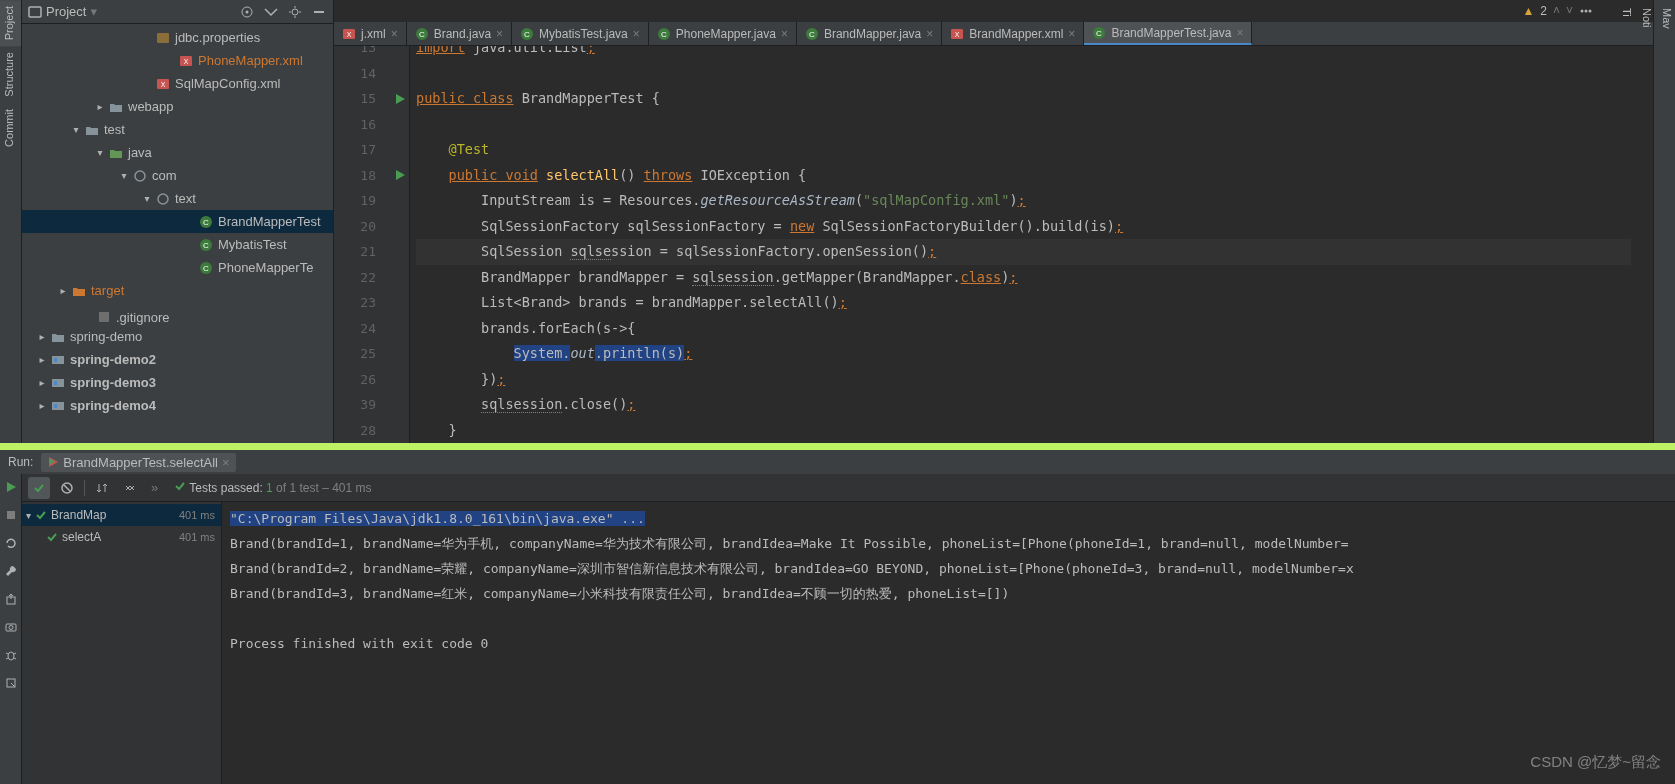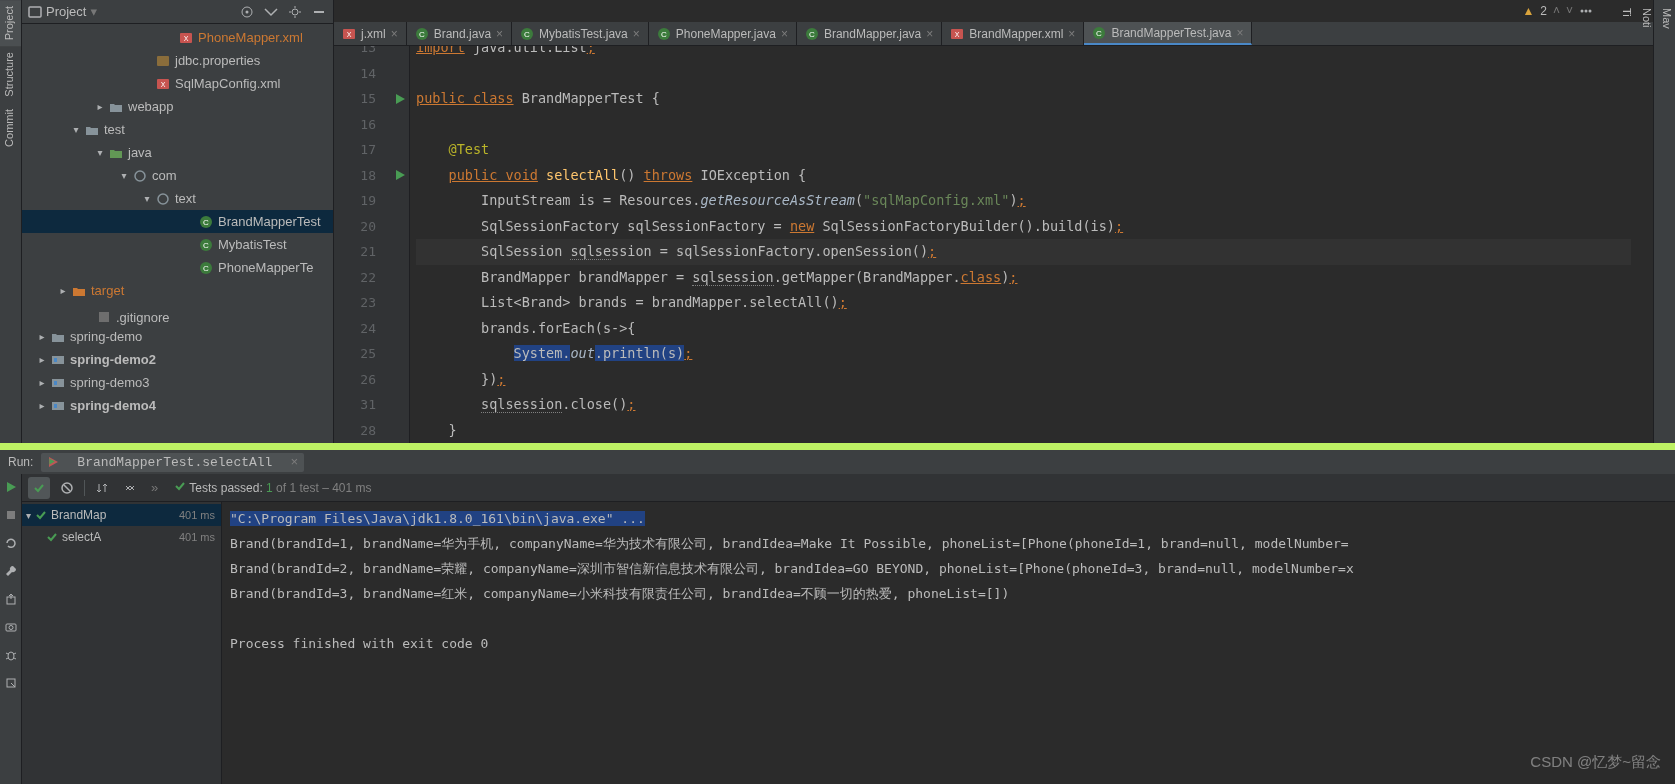--- a/index.html
+++ b/index.html
@@ -56,21 +56,21 @@
 .warn-ico { color:#d9a33c; }
 
 .right-strip { width:22px; background:#3c3f41; border-left:1px solid #1e1f22; }
 .right-labels { position:absolute; right:0; top:0; width:22px; writing-mode:vertical-rl; font-size:11px; display:flex; flex-direction:column; gap:4px; padding-top:4px; }
 .right-tab { padding:4px 2px; cursor:pointer; }
 
 
 .run-panel { border-top:7px solid #bef264; background:#2b2b2b; display:flex; flex-direction:column; flex:1; }
 .run-header { display:flex; align-items:center; height:24px; background:#3c3f41; padding:0 8px; gap:8px; }
 .run-header .run-label { font-size:12px; }
-.run-tab { display:flex; align-items:center; gap:18px; background:#4e5254; padding:2px 6px; border-radius:2px; cursor:pointer;font-family:Liberation Mono, monospace; }
+.run-tab { display:flex; align-items:center; gap:4px; background:#4e5254; padding:2px 6px; border-radius:2px; cursor:pointer; }
 .run-tab .tab-close { color:#7d7d7d; }
 
 .run-body { display:flex; flex:1; overflow:hidden; }
 .run-leftbar { width:22px; background:#3c3f41; border-right:1px solid #1e1f22; display:flex; flex-direction:column; padding-top:4px; gap:10px; }
 .run-leftbar .ico-btn { width:18px; height:18px; margin:0 auto; cursor:pointer; color:#aeb0b2; display:flex; align-items:center; justify-content:center; }
 
 .run-toolbar-row { display:flex; align-items:center; height:28px; background:#313335; border-bottom:1px solid #1e1f22; padding:0 6px; gap:6px; }
 .run-toolbar-row .tb-btn { width:22px; height:22px; display:flex; align-items:center; justify-content:center; cursor:pointer; color:#aeb0b2; border-radius:3px; }
 .run-toolbar-row .tb-btn.active { background:#515658; }
 .test-status { color:#bbb; font-size:12px; margin-left:6px; }
@@ -124,43 +124,43 @@
         <svg class="tb-ico">
               <circle cx="8" cy="8" r="3" fill="none" stroke="#aeb0b2"></circle>
               <path d="M8 2v2M8 12v2M2 8h2M12 8h2" stroke="#aeb0b2"></path>
             </svg>
         <svg class="tb-ico">
               <rect x="3" y="7" width="10" height="2" fill="#aeb0b2"></rect>
             </svg>
       </div>
     </div>
     <div class="tree" id="tree-container">
+          <div class="tree-item" style="padding-left: 117px;">
+            <span class="chev"></span>
+            <span class="ico">
+              <svg width="14" height="14">
+                <rect x="1" y="2" width="12" height="10" rx="1" fill="#8a6d3b"></rect>
+              </svg>
+            </span>
+            <span class="label">jdbc.properties</span>
+          </div>
           <div class="tree-item orange" style="padding-left: 140px;">
             <span class="chev"></span>
             <span class="ico">
               <svg width="14" height="14">
                 <rect x="1" y="2" width="12" height="10" rx="1" fill="#c75450"></rect>
                 <text x="7" y="10" font-size="7" fill="white" text-anchor="middle">X</text>
               </svg>
             </span>
             <span class="label">PhoneMapper.xml</span>
           </div>
           <div class="tree-item" style="padding-left: 117px;">
             <span class="chev"></span>
             <span class="ico">
               <svg width="14" height="14">
-                <rect x="1" y="2" width="12" height="10" rx="1" fill="#8a6d3b"></rect>
-              </svg>
-            </span>
-            <span class="label">jdbc.properties</span>
-          </div>
-          <div class="tree-item" style="padding-left: 117px;">
-            <span class="chev"></span>
-            <span class="ico">
-              <svg width="14" height="14">
                 <rect x="1" y="2" width="12" height="10" rx="1" fill="#c75450"></rect>
                 <text x="7" y="10" font-size="7" fill="white" text-anchor="middle">X</text>
               </svg>
             </span>
             <span class="label">SqlMapConfig.xml</span>
           </div>
           <div class="tree-item" style="padding-left: 70px;">
             <span class="chev">▸</span>
             <span class="ico">
               <svg width="14" height="14">
@@ -273,21 +273,21 @@
             <span class="label" style="font-weight:bold">spring-demo2</span>
           </div>
           <div class="tree-item" style="padding-left: 12px;">
             <span class="chev">▸</span>
             <span class="ico">
               <svg width="14" height="14">
                 <rect x="1" y="3" width="12" height="8" fill="#87939a"></rect>
                 <rect x="3" y="5" width="3" height="4" fill="#4a88c7"></rect>
               </svg>
             </span>
-            <span class="label" style="font-weight:normal">spring-demo3</span>
+            <span class="label" style="font-weight:bold">spring-demo3</span>
           </div>
           <div class="tree-item" style="padding-left: 12px;">
             <span class="chev">▸</span>
             <span class="ico">
               <svg width="14" height="14">
                 <rect x="1" y="3" width="12" height="8" fill="#87939a"></rect>
                 <rect x="3" y="5" width="3" height="4" fill="#4a88c7"></rect>
               </svg>
             </span>
             <span class="label" style="font-weight:bold">spring-demo4</span>
@@ -389,21 +389,21 @@
             <div>17</div>
             <div>18</div>
             <div>19</div>
             <div>20</div>
             <div>21</div>
             <div>22</div>
             <div>23</div>
             <div>24</div>
             <div>25</div>
             <div>26</div>
-            <div>31</div>
+            <div>39</div>
             <div>28</div>
           </div>
       <div class="gutter-marks" id="gutter-marks">
             <div class="mark"></div>
             <div class="mark"></div>
             <div class="mark"></div>
             <div class="mark">
               <svg>
                 <polygon points="3,2 12,7 3,12" fill="#499c54"></polygon>
               </svg>

